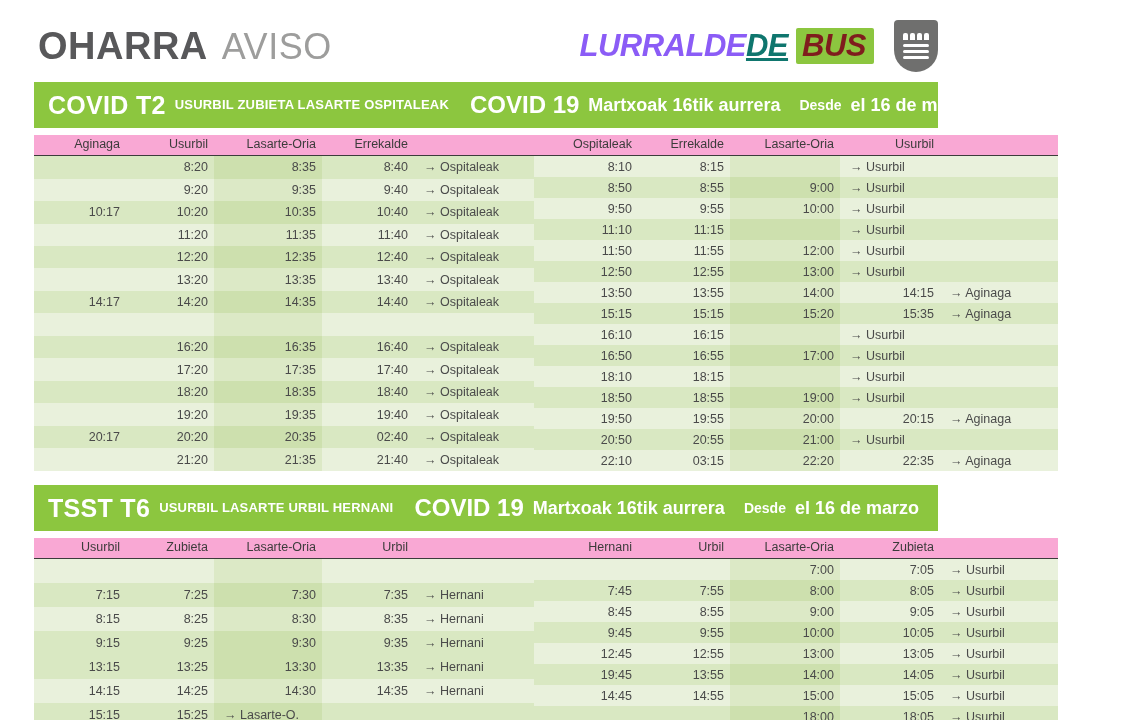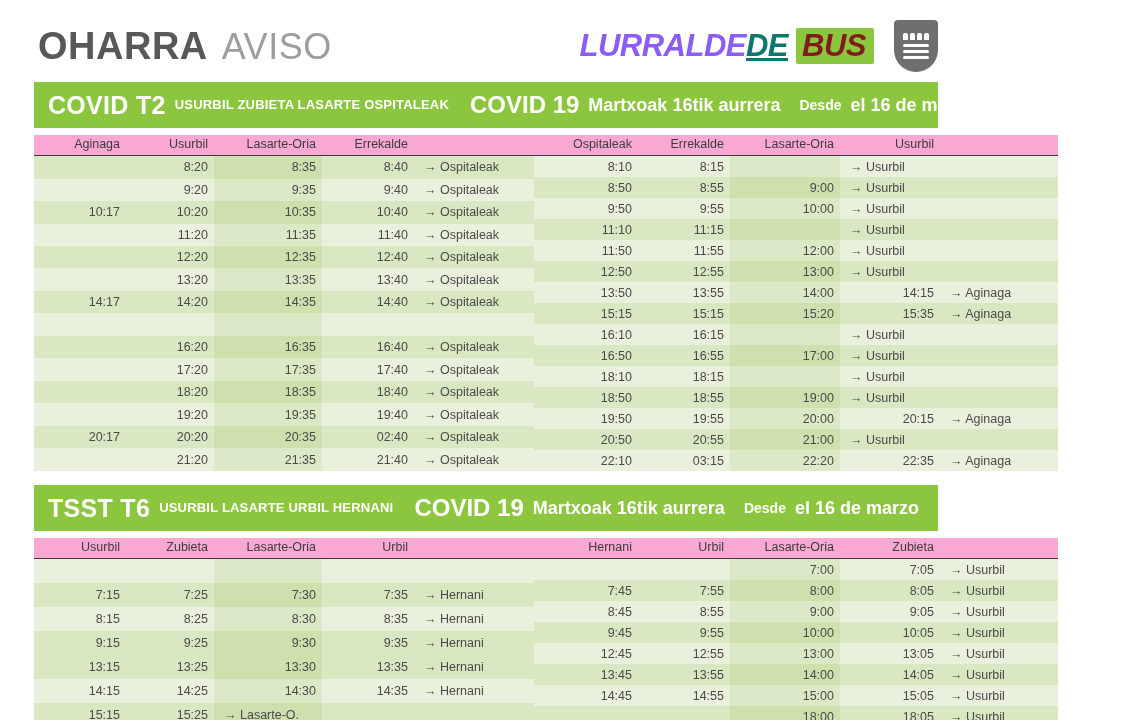--- a/index.html
+++ b/index.html
@@ -617,21 +617,21 @@
               <td class="dest">→ Usurbil</td>
             </tr>
             <tr class="row-a">
               <td>12:45</td>
               <td>12:55</td>
               <td class="col-shade">13:00</td>
               <td>13:05</td>
               <td class="dest">→ Usurbil</td>
             </tr>
             <tr class="row-b">
-              <td>13:45</td>
+              <td>19:45</td>
               <td>13:55</td>
               <td class="col-shade">14:00</td>
               <td>14:05</td>
               <td class="dest">→ Usurbil</td>
             </tr>
             <tr class="row-a">
               <td>14:45</td>
               <td>14:55</td>
               <td class="col-shade">15:00</td>
               <td>15:05</td>

